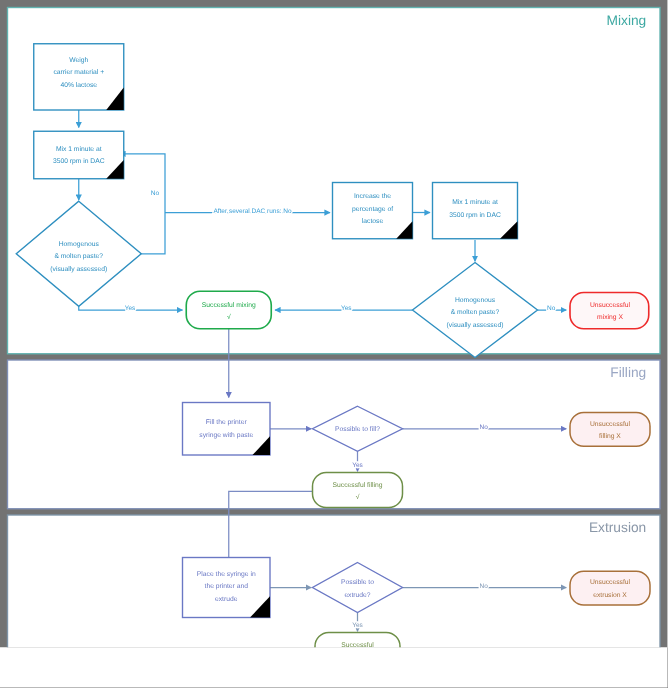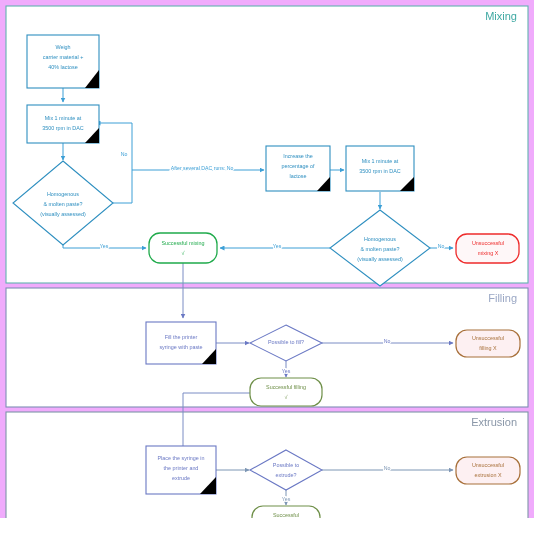--- a/index.html
+++ b/index.html
@@ -4,21 +4,21 @@
 <style>
   html, body {
     margin: 0;
     padding: 0;
     background: #ffffff;
   }
   #page {
     position: relative;
     width: 534px;
     height: 518px;
-    background: #f0abfc;
+    background: #737373;
     font-family: "Liberation Sans", sans-serif;
     overflow: hidden;
   }
   svg#chart {
     position: absolute;
     left: 0;
     top: 0;
     width: 534px;
     height: 550px;
   }

